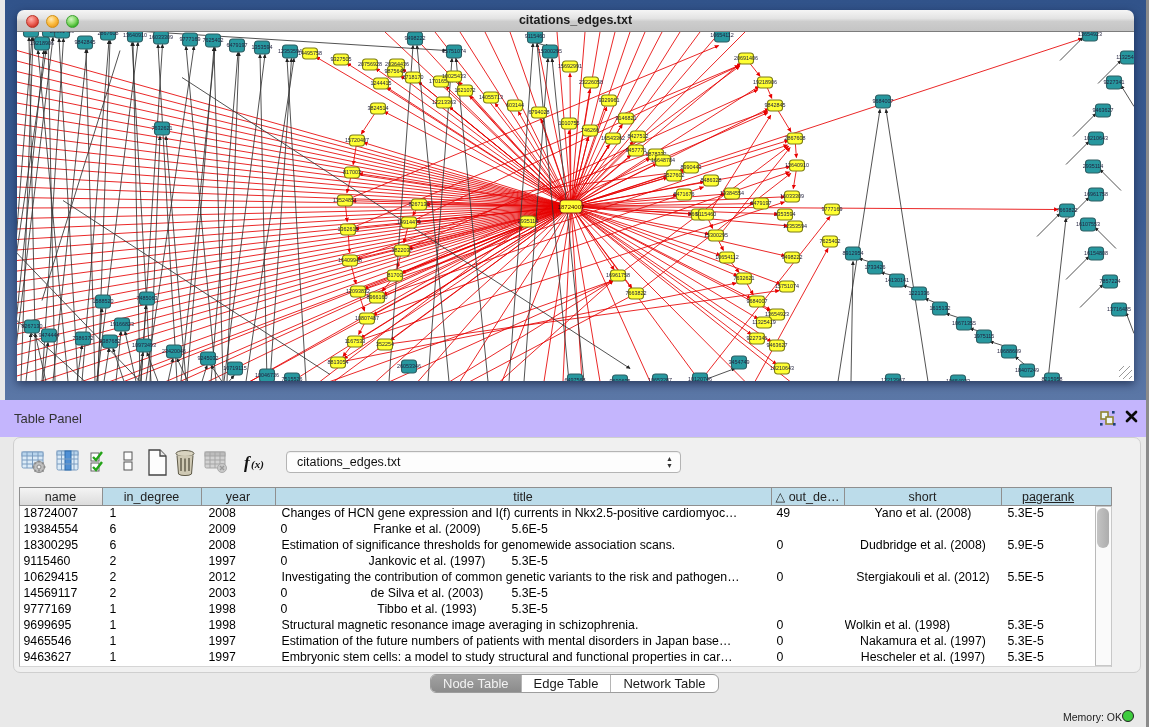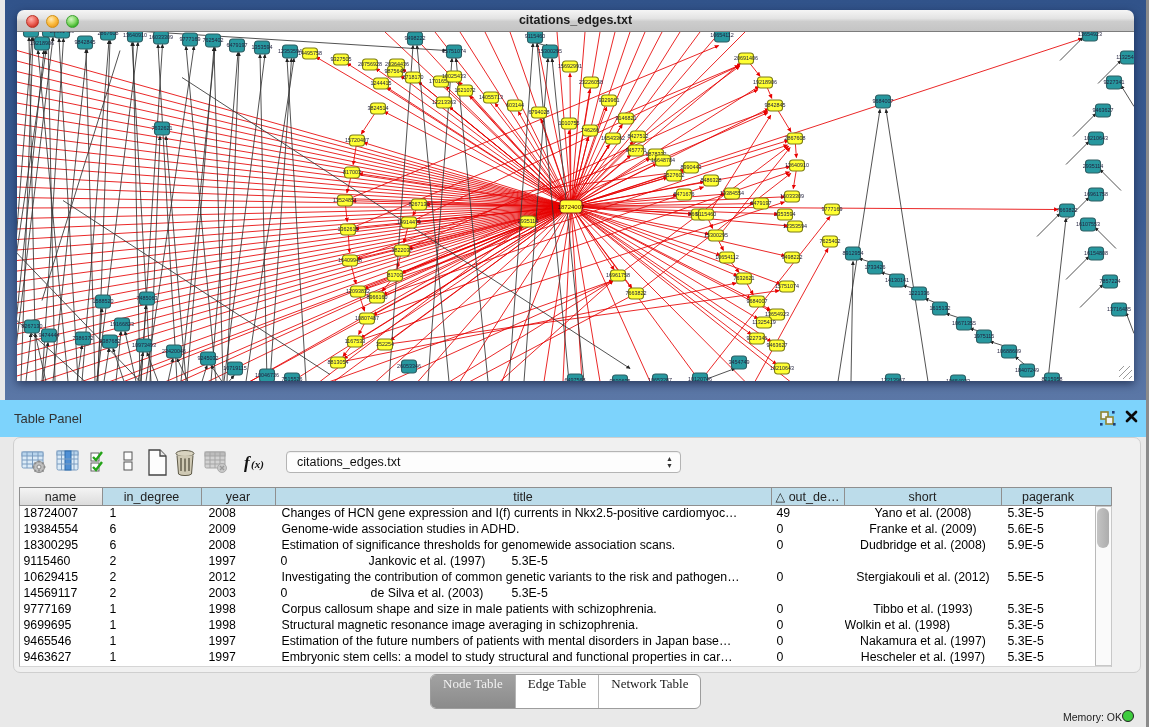--- a/index.html
+++ b/index.html
@@ -16,49 +16,49 @@
   font-size:12.5px; font-weight:700; color:#1c1c1c; }
 .tl { position:absolute; top:5px; width:13px; height:13px; border-radius:50%; }
 #tl-r { left:9px;  background:radial-gradient(circle at 38% 30%, #ffb3ac, #ee6a5f 45%, #d33a2d 75%, #ad2217); border:.5px solid #b93327;}
 #tl-y { left:29px; background:radial-gradient(circle at 38% 30%, #ffe9b5, #fcc046 45%, #eF9f23 75%, #c67a12); border:.5px solid #d19014;}
 #tl-g { left:49px; background:radial-gradient(circle at 38% 30%, #d2f5c3, #84d968 45%, #3cb229 75%, #2b8f1b); border:.5px solid #3da032;}
 #canvas { position:absolute; left:0; top:21.5px; width:1117px; height:349.5px; background:#fff; overflow:hidden; }
 svg.net { position:absolute; left:0; top:0; }
 #grip { position:absolute; right:2px; bottom:2px; width:13px; height:13px;
   background:repeating-linear-gradient(135deg, transparent 0 3px, #9a9a9a 3px 4.2px); }
 
-#panelTitle { position:absolute; left:0; top:400px; width:1146px; height:37px; background:#7dd3fc; }
+#panelTitle { position:absolute; left:0; top:400px; width:1146px; height:37px; background:#c4b5fd; }
 #panelTitle .t { position:absolute; left:14px; top:11px; font-size:13px; color:#333; }
 #floatIcon { position:absolute; left:1100px; top:411px; width:16px; height:15px; }
 #closeX { position:absolute; left:1125px; top:410px; }
 #panel { position:absolute; left:13px; top:437px; width:1128px; height:236px;
   background:#f0f0f0; border:1px solid #cfcfcf; border-radius:7px; }
 #toolbar { position:absolute; left:0; top:11px; height:30px; width:100%; }
 #toolbar svg { position:absolute; top:0; }
 #combo { position:absolute; left:272px; top:2px; width:395px; height:22px; background:#fdfdfd;
   border:1px solid #b4b4b4; border-radius:4px; font-size:12.5px; color:#111; line-height:20px;
   padding-left:10px; box-shadow:inset 0 1px 1px rgba(0,0,0,.06); }
 #combo .arr { position:absolute; right:7px; top:4px; font-size:7px; color:#333; line-height:6.5px; text-align:center;}
 
 #tbl { position:absolute; left:4.5px; top:49px; width:1093.5px; }
 #thead { display:flex; height:19px; border:1px solid #8f8f8f; background:#bcdcea; }
 #thead .c { border-right:1px solid #8f8f8f; font-size:12.5px; color:#222; text-align:center;
   line-height:18px; background:#bcdcea; overflow:hidden; white-space:nowrap; }
 #thead .c.first { background:linear-gradient(180deg,#f4f4f4,#dcdcdc); }
-#thead .c:last-child { border-right:none; }
+#thead .c:last-child { border-right:none;text-decoration:underline; }
 #tbody { background:#fff; border-left:1px solid #b9b9b9; border-right:1px solid #b9b9b9; border-bottom:1px solid #d5d5d5; }
 .row { display:flex; height:16px; font-size:12.3px; color:#000; white-space:nowrap; }
 .row .c { overflow:hidden; }
 .num { padding-left:4px; }
 #sbar { position:absolute; left:1080.5px; top:68px; width:17px; height:160px;
   background:#fafafa; border:1px solid #c8c8c8; border-left:1px solid #b9b9b9; }
 #sbar .thumb { position:absolute; left:1.5px; top:1px; width:12px; height:40px; background:linear-gradient(90deg,#c4c4c4,#adadad); border-radius:7px; }
 
-#tabs { position:absolute; left:430px; top:674px; height:35px; display:flex;
-  border:1px solid #9d9d9d; border-radius:6px; overflow:hidden; background:#fff; font-size:13px;font-family:Liberation Serif, serif; }
+#tabs { position:absolute; left:430px; top:674px; height:19px; display:flex;
+  border:1px solid #9d9d9d; border-radius:6px; overflow:hidden; background:#fff; font-size:13px; }
 #tabs .tab { line-height:18px; padding:0 12px; color:#1a1a1a; border-right:1px solid #b5b5b5; }
 #tabs .tab.sel { background:linear-gradient(180deg,#a2a2a2,#8b8b8b); color:#f2f2f2; }
 #tabs .tab:last-child { border-right:none; }
 #mem { position:absolute; left:1063px; top:711px; font-size:10.5px; color:#222; }
 #dot { position:absolute; left:1122px; top:710px; width:12px; height:12px; border-radius:50%;
   background:#3ecc3e; border:1px solid #222; }
 #rightedge { position:absolute; left:1146px; top:0; width:3px; height:727px; background:#8b8b8b; }
 </style>
 </head>
 <body>
@@ -730,21 +730,20 @@
           <div class="c num" style="width:74px;padding-left:7px">2008</div>
           <div class="c" style="width:496px;padding-left:6px">Changes of HCN gene expression and I(f) currents in Nkx2.5-positive cardiomyoc…</div>
           <div class="c" style="width:73px;padding-left:5px">49</div>
           <div class="c" style="width:157px;text-align:center">Yano et al. (2008)</div>
           <div class="c" style="width:93px;padding-left:6px">5.3E-5</div>
         </div>
 <div class="row">
           <div class="c num" style="width:83px">19384554</div>
           <div class="c num" style="width:99px;padding-left:7px">6</div>
           <div class="c num" style="width:74px;padding-left:7px">2009</div>
-          <div class="c" style="width:496px;padding-left:6px">Genome-wide association studies in ADHD.</div>
           <div class="c" style="width:73px;padding-left:5px">0</div>
           <div class="c" style="width:157px;text-align:center">Franke et al. (2009)</div>
           <div class="c" style="width:93px;padding-left:6px">5.6E-5</div>
         </div>
 <div class="row">
           <div class="c num" style="width:83px">18300295</div>
           <div class="c num" style="width:99px;padding-left:7px">6</div>
           <div class="c num" style="width:74px;padding-left:7px">2008</div>
           <div class="c" style="width:496px;padding-left:6px">Estimation of significance thresholds for genomewide association scans.</div>
           <div class="c" style="width:73px;padding-left:5px">0</div>
@@ -773,21 +772,20 @@
           <div class="c num" style="width:99px;padding-left:7px">2</div>
           <div class="c num" style="width:74px;padding-left:7px">2003</div>
           <div class="c" style="width:73px;padding-left:5px">0</div>
           <div class="c" style="width:157px;text-align:center">de Silva et al. (2003)</div>
           <div class="c" style="width:93px;padding-left:6px">5.3E-5</div>
         </div>
 <div class="row">
           <div class="c num" style="width:83px">9777169</div>
           <div class="c num" style="width:99px;padding-left:7px">1</div>
           <div class="c num" style="width:74px;padding-left:7px">1998</div>
-          <div class="c" style="width:496px;padding-left:6px">Corpus callosum shape and size in male patients with schizophrenia.</div>
           <div class="c" style="width:73px;padding-left:5px">0</div>
           <div class="c" style="width:157px;text-align:center">Tibbo et al. (1993)</div>
           <div class="c" style="width:93px;padding-left:6px">5.3E-5</div>
         </div>
 <div class="row">
           <div class="c num" style="width:83px">9699695</div>
           <div class="c num" style="width:99px;padding-left:7px">1</div>
           <div class="c num" style="width:74px;padding-left:7px">1998</div>
           <div class="c" style="width:496px;padding-left:6px">Structural magnetic resonance image averaging in schizophrenia.</div>
           <div class="c" style="width:73px;padding-left:5px">0</div>

